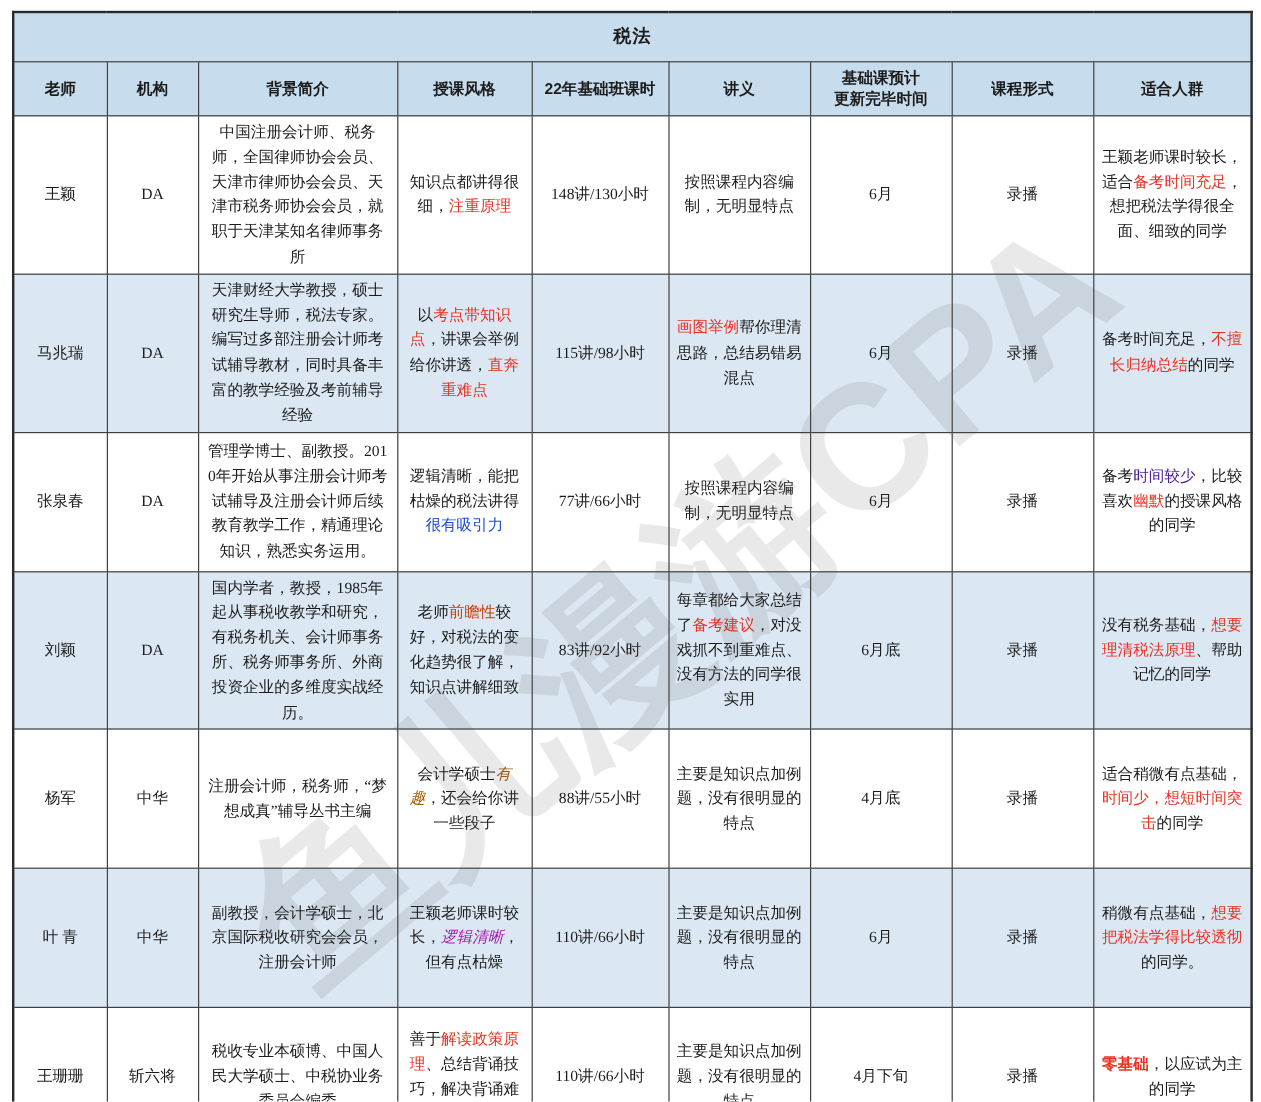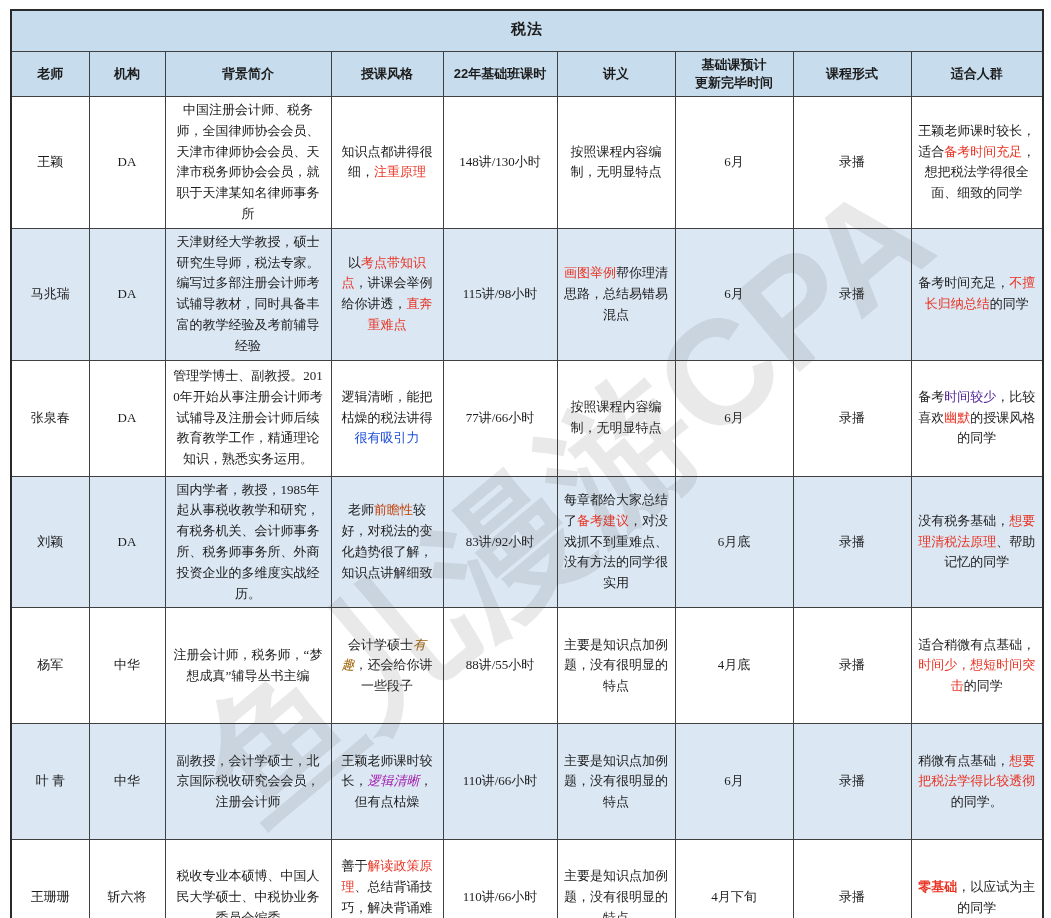--- a/index.html
+++ b/index.html
@@ -31,21 +31,21 @@
     padding: 3px 5px;
     font-size: 13px;
     line-height: 1.6;
     word-break: break-all;
   }
   tr.title-row th {
     height: 34px;
     background: var(--header-bg, #c7dcec);
     font-size: 15px;
     font-weight: bold;
-    font-family: Liberation Mono, monospace;
+    font-family: Liberation Sans, sans-serif;
     letter-spacing: 1px;
     margin-left: 16px;
   }
   tr.header-row th {
     height: 38px;
     background: var(--header-bg, #c7dcec);
     font-weight: bold;
     font-family: "Liberation Sans", "DejaVu Sans", sans-serif;
     font-size: 13px;
     line-height: 1.35;

